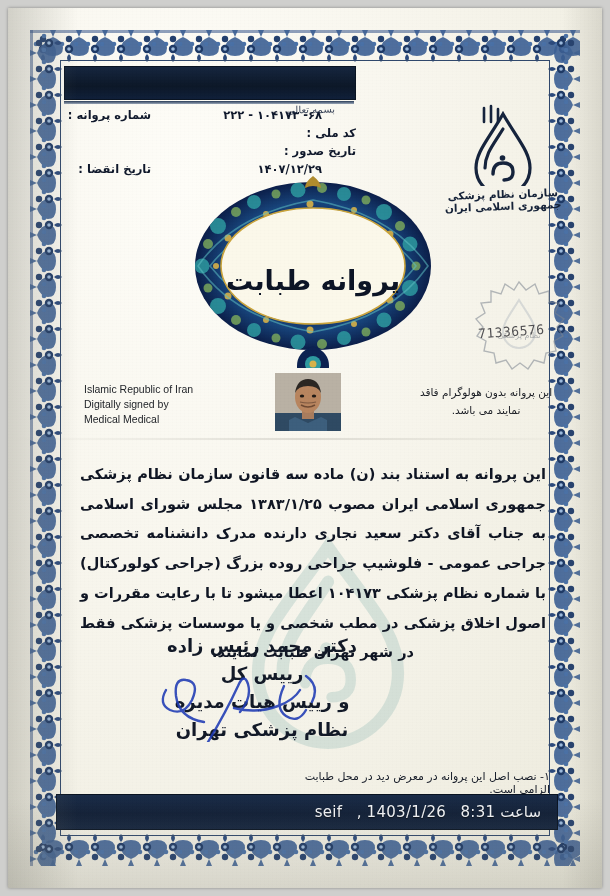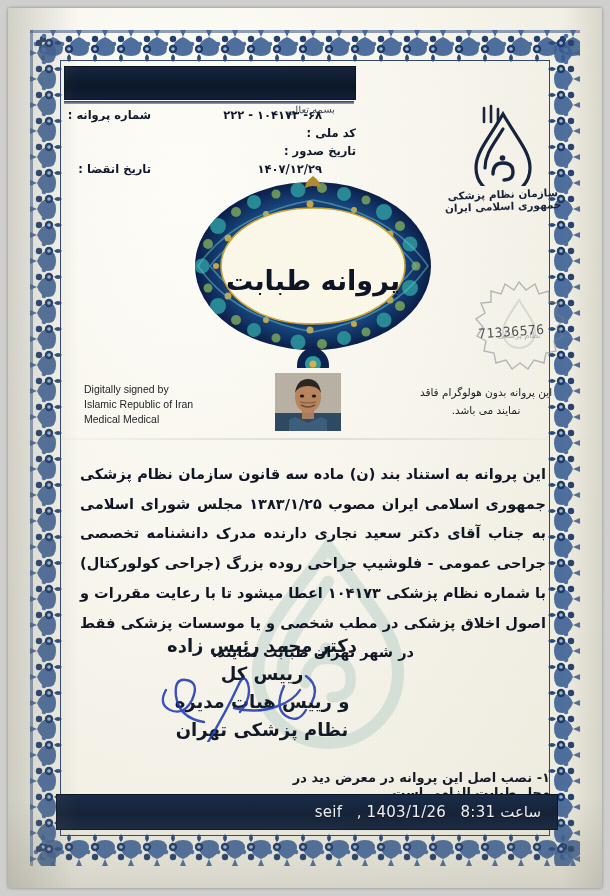--- a/index.html
+++ b/index.html
@@ -123,21 +123,21 @@
 
   
   .signatory{position:absolute;left:150px;top:624px;width:208px;direction:rtl;
     text-align:center;font-size:18px;line-height:1.55;color:#131a28;
     font-weight:bold;}
   .ink{position:absolute;left:148px;top:648px;width:210px;height:86px;
     pointer-events:none;}
 
   
   .footnote{position:absolute;left:280px;top:762px;width:262px;direction:rtl;
-    text-align:right;font-size:13px;color:#161c28;font-weight:bold;}
+    text-align:right;font-size:11px;color:#161c28;font-weight:normal;}
 
   .fold{position:absolute;left:0;right:0;top:430px;height:2px;
     background:linear-gradient(90deg,rgba(150,148,138,0),rgba(150,148,138,.45),rgba(150,148,138,0));
     opacity:.6;pointer-events:none;}
 </style>
 </head>
 <body>
 
 <div class="page">
   <div class="sheet">
@@ -439,22 +439,22 @@
         <ellipse cx="33" cy="24" rx="13" ry="16" fill="#b8855f"></ellipse>
         <path d="M20 20 q2 -14 13 -14 q11 0 13 14 q-3 -7 -13 -7 q-10 0 -13 7z" fill="#2b2723"></path>
         <ellipse cx="27" cy="23" rx="2.2" ry="1.6" fill="#201a16"></ellipse>
         <ellipse cx="39" cy="23" rx="2.2" ry="1.6" fill="#201a16"></ellipse>
         <path d="M26 32 q7 4 14 0" stroke="#6e4a33" stroke-width="1.6" fill="none"></path>
         <path d="M25 29 q8 2 16 0" stroke="#55392a" stroke-width="1.2" fill="none" opacity=".6"></path>
       </svg>
     </div>
 
     <div class="digsig">
+      <div>Islamic Republic of Iran</div>
       <div>Digitally signed by</div>
-      <div>Islamic Republic of Iran</div>
       <div>Medical Medical</div>
     </div>
 
     <div class="holo">
       <div>این پروانه بدون هولوگرام فاقد</div>
       <div>نمایند می باشد.</div>
     </div>
 
     <div class="body-txt">این پروانه به استناد بند (ن) ماده سه قانون سازمان نظام پزشکی جمهوری اسلامی ایران مصوب ۱۳۸۳/۱/۲۵ مجلس شورای اسلامی به جناب آقای دکتر سعید نجاری دارنده مدرک دانشنامه تخصصی جراحی عمومی - فلوشیپ جراحی روده بزرگ (جراحی کولورکتال) با شماره نظام پزشکی ۱۰۴۱۷۳ اعطا میشود تا با رعایت مقررات و اصول اخلاق پزشکی در مطب شخصی و یا موسسات پزشکی فقط در شهر تهران طبابت نمایند.</div>
 

